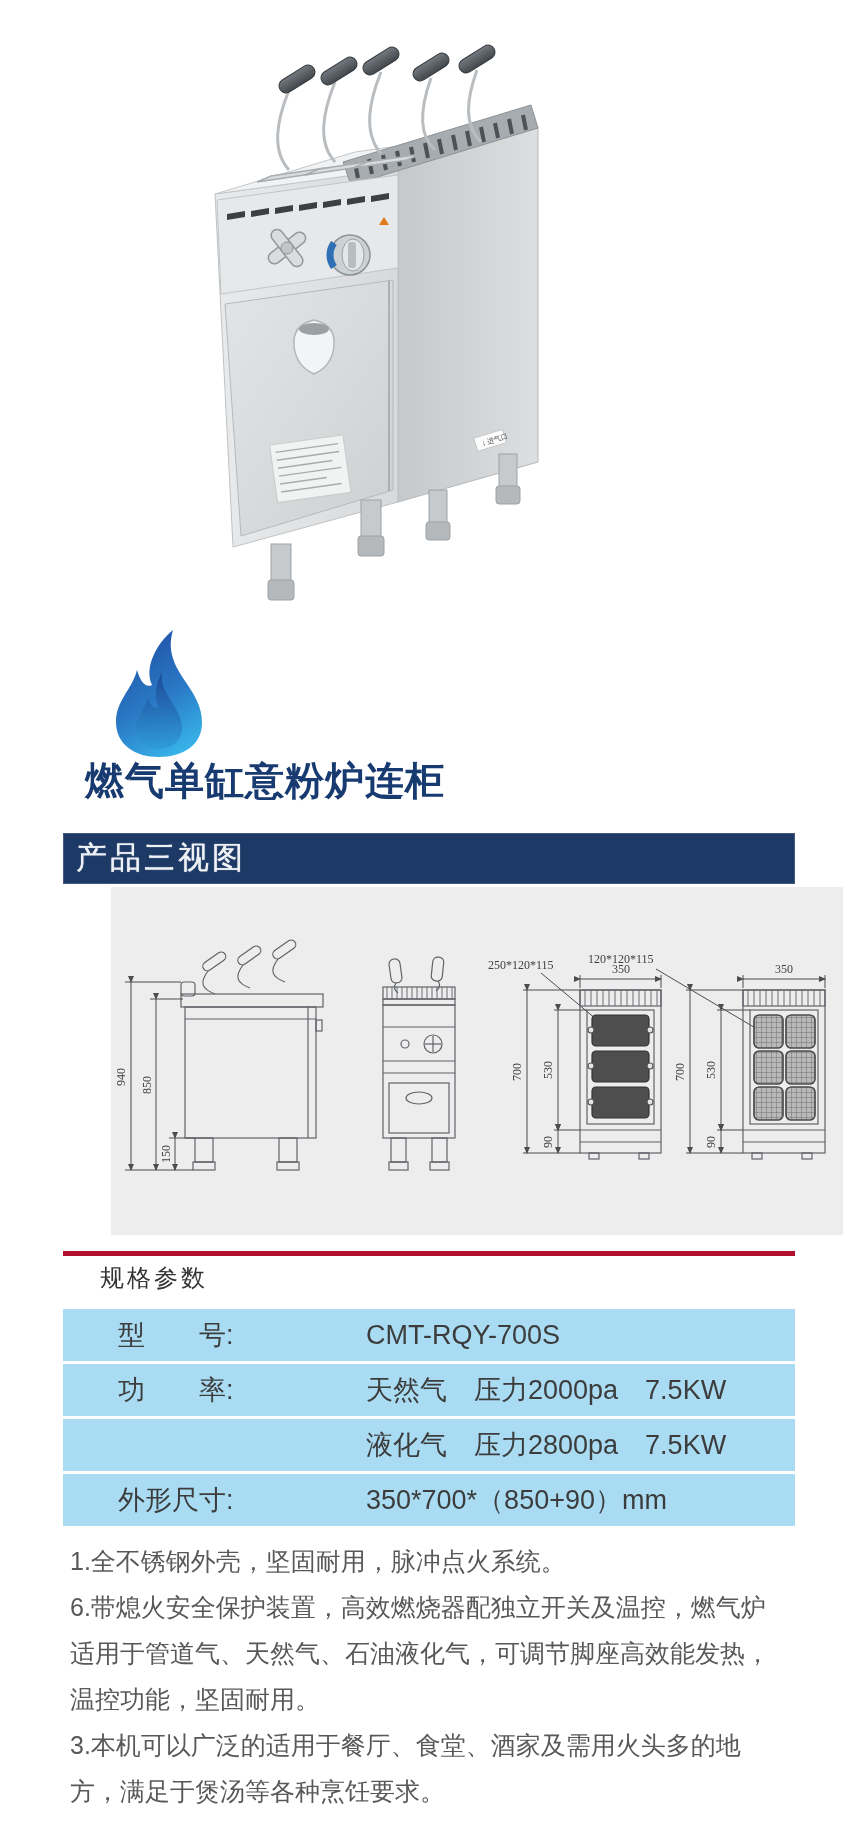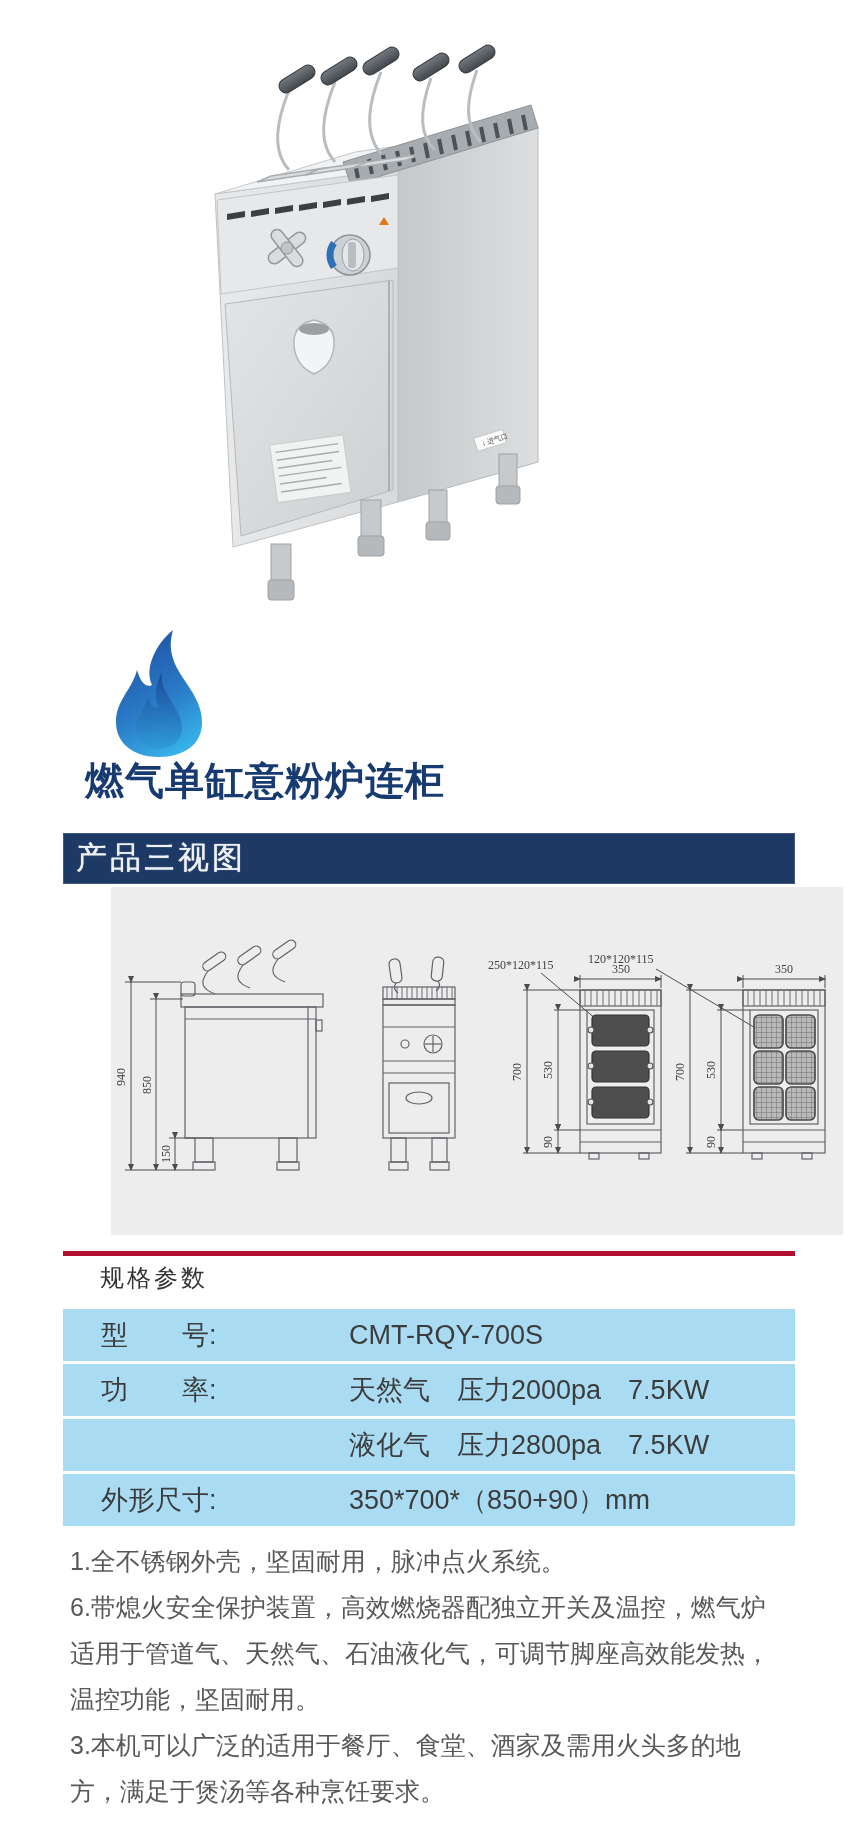--- a/index.html
+++ b/index.html
@@ -50,21 +50,21 @@
 
   
   .specs-table{
     position:absolute;left:63px;top:1309px;width:732px;
     display:flex;flex-direction:column;gap:3px;background:#ffffff;
   }
   .spec-row{
     height:52px;background:#a9dcf3;display:flex;align-items:center;
     font-size:27px;color:#3c3c3c;
   }
-  .spec-label{width:248px;padding-left:38px;white-space:pre;}
+  .spec-label{width:248px;padding-left:55px;white-space:pre;}
   .spec-value{flex:1;white-space:pre;}
 
   
   .features{
     position:absolute;left:70px;top:1538px;width:718px;
     font-size:25px;color:#57585a;line-height:46px;
   }
   .features p{margin:0;}
 
   

